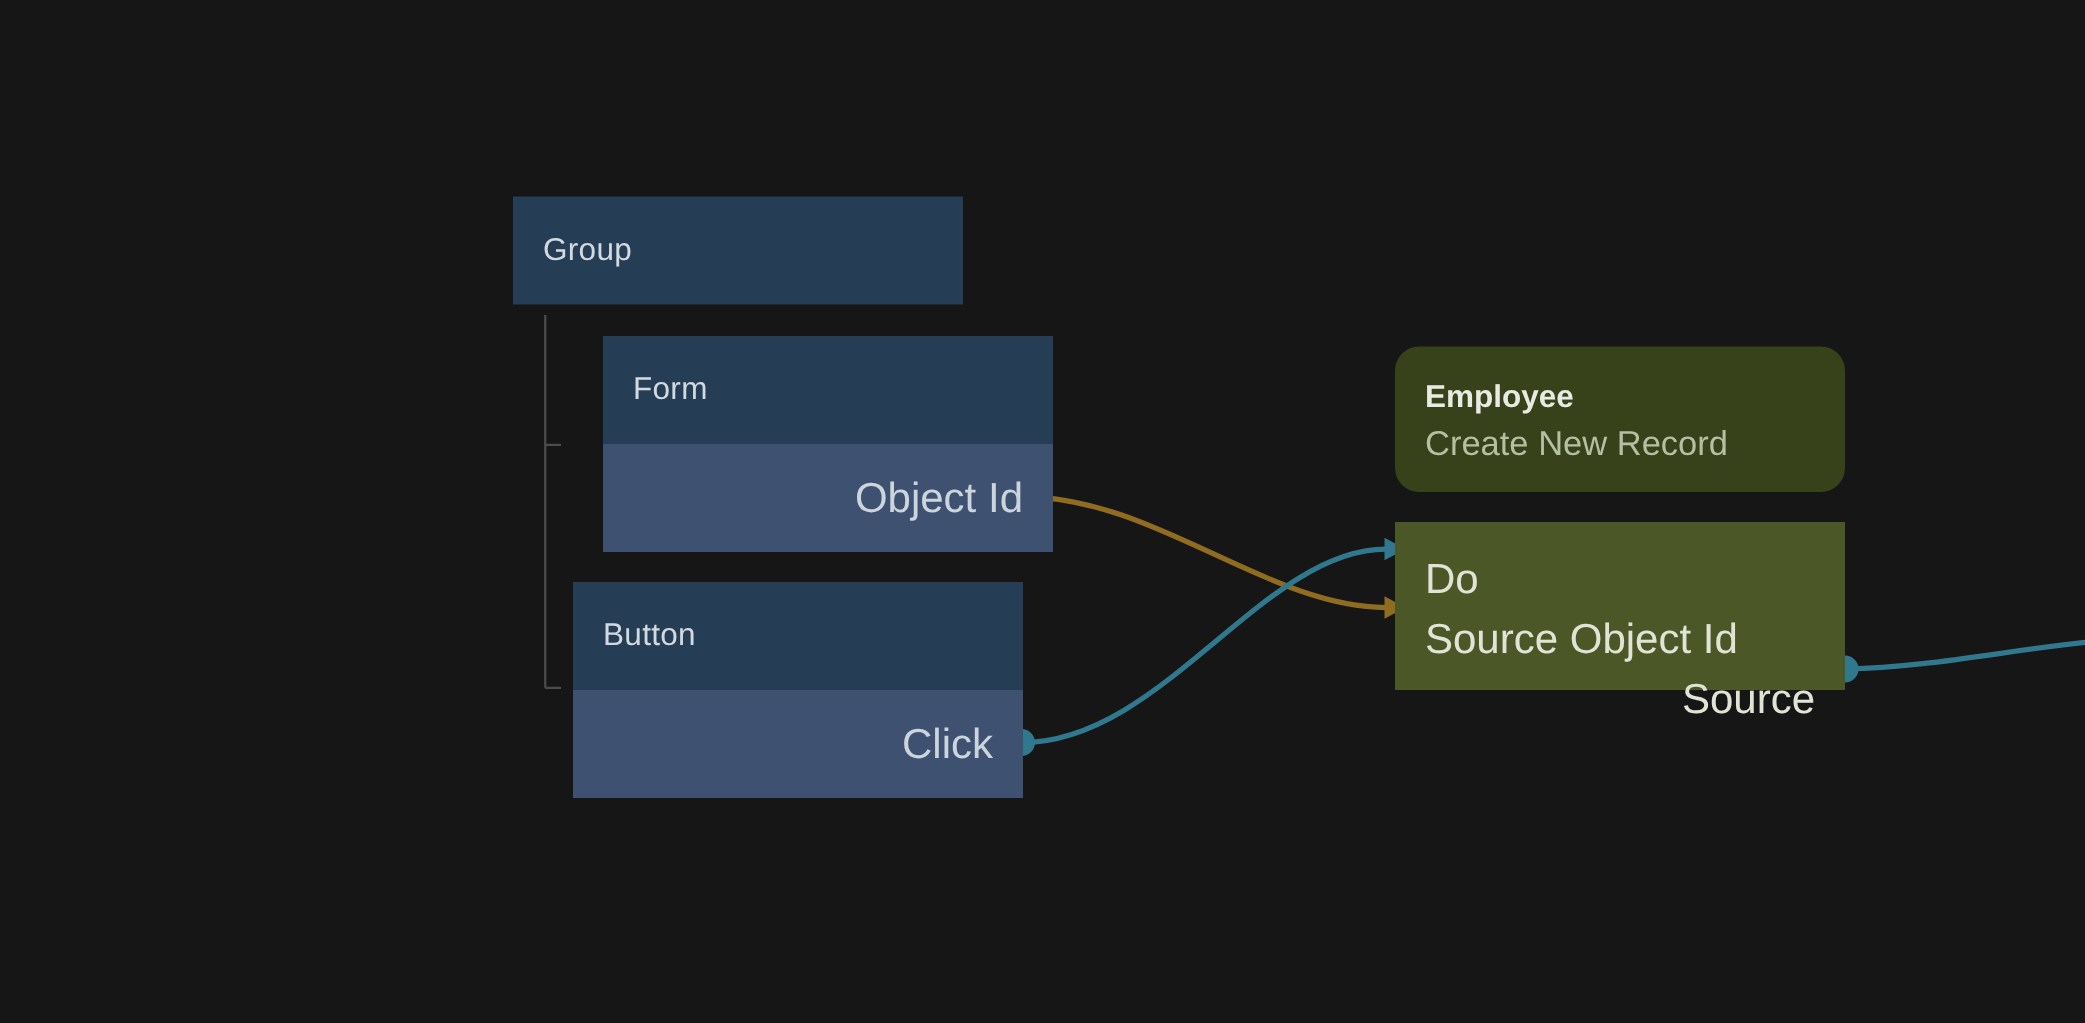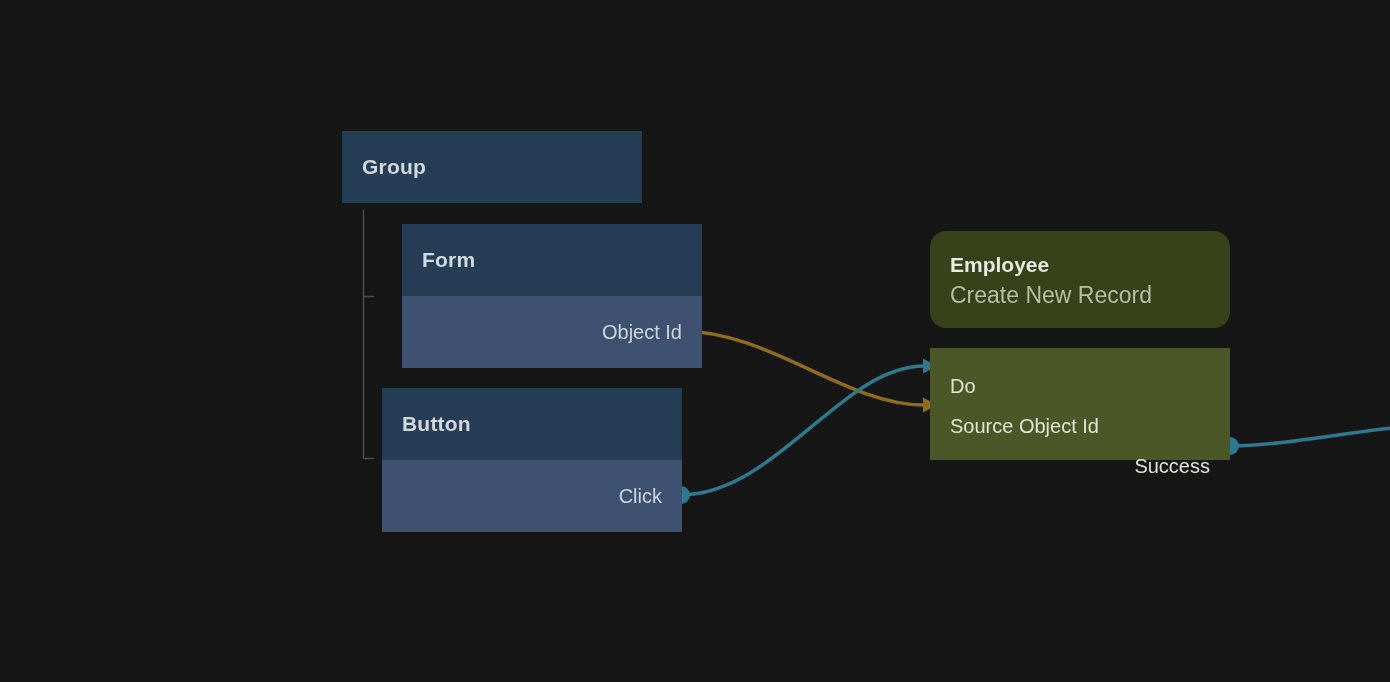--- a/index.html
+++ b/index.html
@@ -28,33 +28,33 @@
     box-sizing: border-box;
   }
   .node-header {
     display: flex;
     align-items: center;
     padding: 0 20px;
     box-sizing: border-box;
   }
   .node-title {
     font-size: 21px;
-    font-weight: 700;
+    font-weight: 400;
     color: #d3d9e1;
     letter-spacing: 0.2px;
   }
   .node-row {
     display: flex;
     align-items: center;
     box-sizing: border-box;
     padding: 0 20px;
   }
   .node-row.align-right { justify-content: flex-end; }
   .port-label {
-    font-size: 20px;
+    font-size: 28px;
     font-weight: 400;
     color: #ccd4de;
   }
 
   
   .group-node  { left: 342px; top: 131px; width: 300px; height: 72px; background: #263d56; }
   .form-node   { left: 402px; top: 224px; width: 300px; }
   .button-node { left: 382px; top: 388px; width: 300px; }
   .blue-header { height: 72px; background: #263d56; }
   .blue-row    { height: 72px; background: #3e5170; }
@@ -150,18 +150,18 @@
       <span class="employee-subtitle">Create New Record</span>
     </div>
     <div class="employee-body">
       <div class="employee-row">
         <span class="port-label">Do</span>
       </div>
       <div class="employee-row">
         <span class="port-label">Source Object Id</span>
       </div>
       <div class="employee-row align-right">
-        <span class="port-label">Success</span>
+        <span class="port-label">Source</span>
       </div>
     </div>
   </div>
 
 </div>
 
 </body></html>

